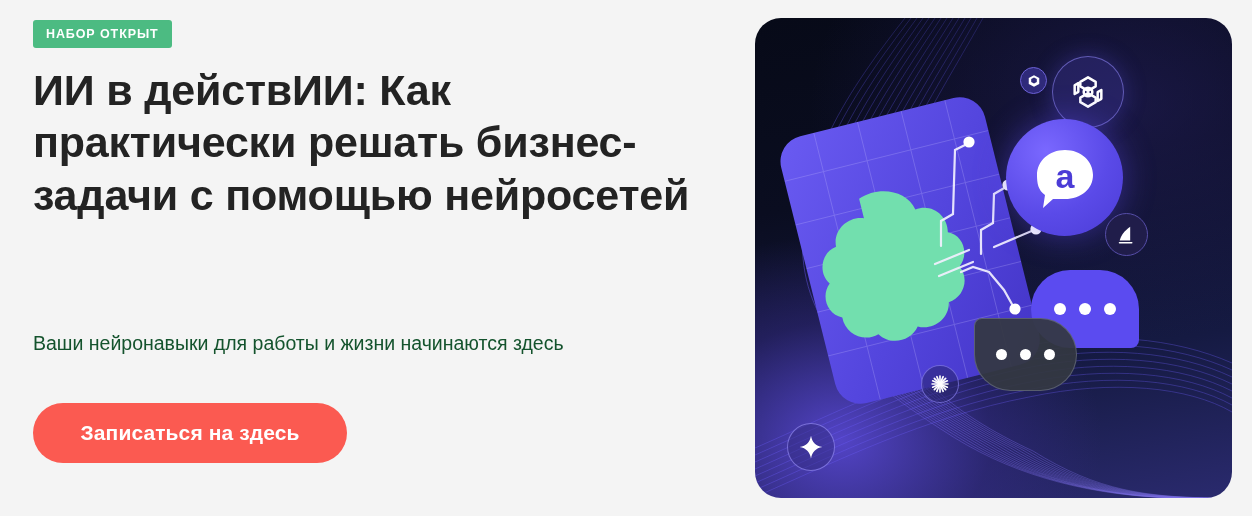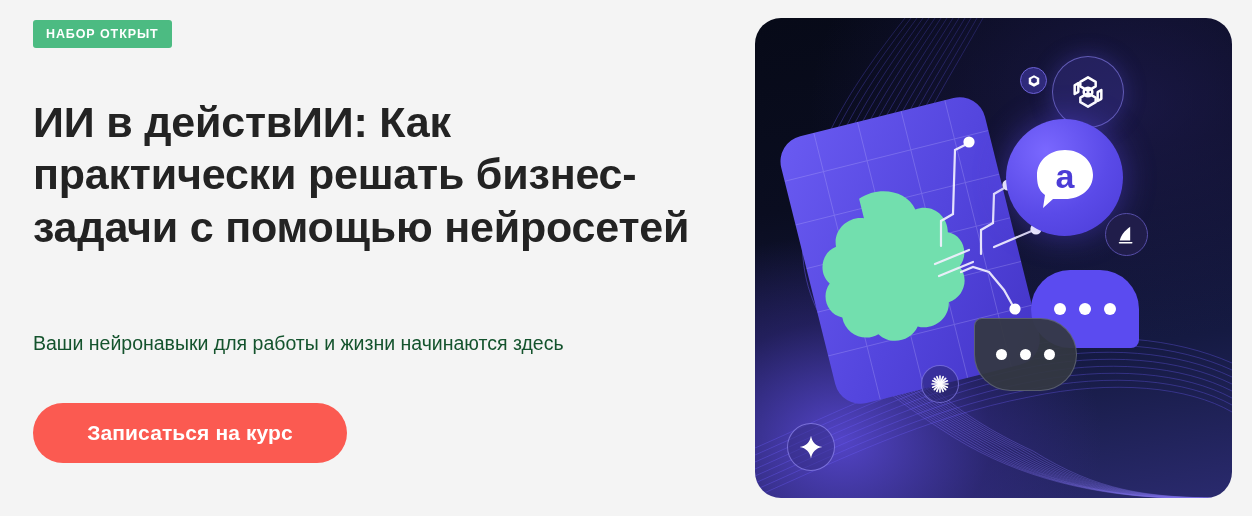--- a/index.html
+++ b/index.html
@@ -45,21 +45,21 @@
     color: #ffffff;
     font-size: 12.5px;
     font-weight: 700;
     letter-spacing: 0.9px;
     white-space: nowrap;
   }
 
   .headline {
     position: absolute;
     left: 0;
-    top: 96px;
+    top: 64px;
     width: 672px;
     font-size: 43px;
     line-height: 1.22;
     font-weight: 700;
     color: #232323;
     letter-spacing: -0.2px;
   }
 
   .subtitle {
     position: absolute;
@@ -202,21 +202,21 @@
 <div class="page">
 
   <div class="left-col">
 
     <div class="badge">НАБОР ОТКРЫТ</div>
 
     <h1 class="headline">ИИ в действИИ: Как практически решать бизнес-задачи с помощью нейросетей</h1>
 
     <p class="subtitle">Ваши нейронавыки для работы и жизни начинаются здесь</p>
 
-    <button class="cta-button">Записаться на курс</button>
+    <button class="cta-button">Записаться на здесь</button>
   </div>
 
   <div class="illustration">
 
     <svg class="illo-svg" viewBox="0 0 477 480" preserveAspectRatio="none">
       <defs>
         <linearGradient id="cardGrad" x1="0" y1="0" x2="1" y2="1">
           <stop offset="0%" stop-color="#6a5bf2"></stop>
           <stop offset="55%" stop-color="#5345dd"></stop>
           <stop offset="100%" stop-color="#4334c6"></stop>

